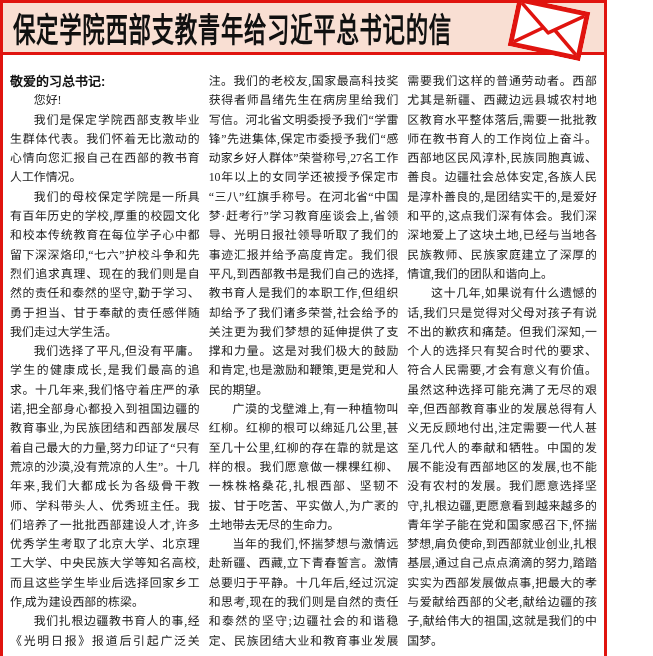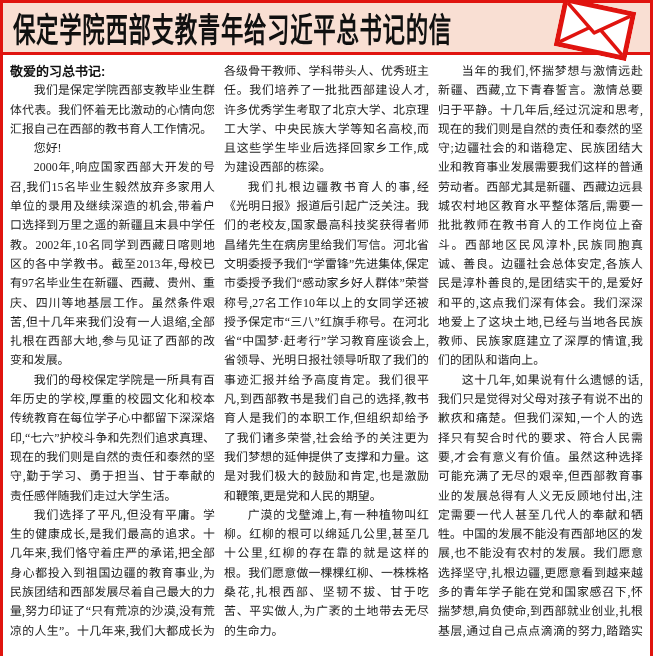--- a/index.html
+++ b/index.html
@@ -3,21 +3,21 @@
 <meta charset="utf-8">
 <style>
   :root{
     --accent-red:#e0140f;
     --header-bg:#f9dfd3;
     --ink:#222;
   }
   html,body{margin:0;padding:0;background:#fff;}
   .page{
     position:relative;
-    width:653px;height:656px;
+    width:607px;height:656px;
     background:#fff;
     overflow:hidden;
     font-family:"Liberation Serif","DejaVu Serif",serif;
   }
   
   .rail{position:absolute;top:0;bottom:0;width:3px;background:var(--accent-red);z-index:3;}
   .rail.left{left:0;}
   .rail.right{right:0;}
 
   
@@ -48,21 +48,21 @@
   .envelope{
     position:absolute;
     right:21px;top:1px;
     transform:rotate(12deg);
   }
 
   
   .letter{
     position:absolute;
     left:10px;right:10px;top:55px;bottom:0;
-    padding-top:7px;
+    padding-top:17px;
     column-count:3;
     column-gap:9px;
     column-fill:auto;
     overflow:hidden;
     text-align:justify;
     color:var(--ink);
     font-size:11.9px;
     line-height:19.3px;
   }
   .letter p{margin:0;}
@@ -88,23 +88,22 @@
     <svg class="envelope" width="74" height="50" viewBox="0 0 74 50" aria-hidden="true">
       <rect x="2.5" y="2.5" width="69" height="45" fill="#ffffff" stroke="#e0140f" stroke-width="5"></rect>
       <path d="M5 5 L37 29 L69 5" fill="none" stroke="#e0140f" stroke-width="3.5" stroke-linejoin="round"></path>
       <path d="M5 45 L31 25" fill="none" stroke="#e0140f" stroke-width="3.5"></path>
       <path d="M69 45 L43 25" fill="none" stroke="#e0140f" stroke-width="3.5"></path>
     </svg>
   </header>
 
   <main class="letter">
     <p class="salutation">敬爱的习总书记:</p>
+    <p class="para">您好!</p>
     <p class="para">我们是保定学院西部支教毕业生群体代表。我们怀着无比激动的心情向您汇报自己在西部的教书育人工作情况。</p>
-    <p class="para">您好!</p>
-    <p class="para">2000年,响应国家西部大开发的号召,我们15名毕业生毅然放弃多家用人单位的录用及继续深造的机会,带着户口选择到万里之遥的新疆且末县中学任教。2002年,10名同学到西藏日喀则地区的各中学教书。截至2013年,母校已有97名毕业生在新疆、西藏、贵州、重庆、四川等地基层工作。虽然条件艰苦,但十几年来我们没有一人退缩,全部扎根在西部大地,参与见证了西部的改变和发展。</p>
     <p class="para">我们的母校保定学院是一所具有百年历史的学校,厚重的校园文化和校本传统教育在每位学子心中都留下深深烙印,“七六”护校斗争和先烈们追求真理、现在的我们则是自然的责任和泰然的坚守,勤于学习、勇于担当、甘于奉献的责任感伴随我们走过大学生活。</p>
     <p class="para">我们选择了平凡,但没有平庸。学生的健康成长,是我们最高的追求。十几年来,我们恪守着庄严的承诺,把全部身心都投入到祖国边疆的教育事业,为民族团结和西部发展尽着自己最大的力量,努力印证了“只有荒凉的沙漠,没有荒凉的人生”。十几年来,我们大都成长为各级骨干教师、学科带头人、优秀班主任。我们培养了一批批西部建设人才,许多优秀学生考取了北京大学、北京理工大学、中央民族大学等知名高校,而且这些学生毕业后选择回家乡工作,成为建设西部的栋梁。</p>
     <p class="para">我们扎根边疆教书育人的事,经《光明日报》报道后引起广泛关注。我们的老校友,国家最高科技奖获得者师昌绪先生在病房里给我们写信。河北省文明委授予我们“学雷锋”先进集体,保定市委授予我们“感动家乡好人群体”荣誉称号,27名工作10年以上的女同学还被授予保定市“三八”红旗手称号。在河北省“中国梦·赶考行”学习教育座谈会上,省领导、光明日报社领导听取了我们的事迹汇报并给予高度肯定。我们很平凡,到西部教书是我们自己的选择,教书育人是我们的本职工作,但组织却给予了我们诸多荣誉,社会给予的关注更为我们梦想的延伸提供了支撑和力量。这是对我们极大的鼓励和肯定,也是激励和鞭策,更是党和人民的期望。</p>
     <p class="para">广漠的戈壁滩上,有一种植物叫红柳。红柳的根可以绵延几公里,甚至几十公里,红柳的存在靠的就是这样的根。我们愿意做一棵棵红柳、一株株格桑花,扎根西部、坚韧不拔、甘于吃苦、平实做人,为广袤的土地带去无尽的生命力。</p>
     <p class="para">当年的我们,怀揣梦想与激情远赴新疆、西藏,立下青春誓言。激情总要归于平静。十几年后,经过沉淀和思考,现在的我们则是自然的责任和泰然的坚守;边疆社会的和谐稳定、民族团结大业和教育事业发展需要我们这样的普通劳动者。西部尤其是新疆、西藏边远县城农村地区教育水平整体落后,需要一批批教师在教书育人的工作岗位上奋斗。西部地区民风淳朴,民族同胞真诚、善良。边疆社会总体安定,各族人民是淳朴善良的,是团结实干的,是爱好和平的,这点我们深有体会。我们深深地爱上了这块土地,已经与当地各民族教师、民族家庭建立了深厚的情谊,我们的团队和谐向上。</p>
     <p class="para">这十几年,如果说有什么遗憾的话,我们只是觉得对父母对孩子有说不出的歉疚和痛楚。但我们深知,一个人的选择只有契合时代的要求、符合人民需要,才会有意义有价值。虽然这种选择可能充满了无尽的艰辛,但西部教育事业的发展总得有人义无反顾地付出,注定需要一代人甚至几代人的奉献和牺牲。中国的发展不能没有西部地区的发展,也不能没有农村的发展。我们愿意选择坚守,扎根边疆,更愿意看到越来越多的青年学子能在党和国家感召下,怀揣梦想,肩负使命,到西部就业创业,扎根基层,通过自己点点滴滴的努力,踏踏实实为西部发展做点事,把最大的孝与爱献给西部的父老,献给边疆的孩子,献给伟大的祖国,这就是我们的中国梦。</p>
 
   </main>
 </div>
 

